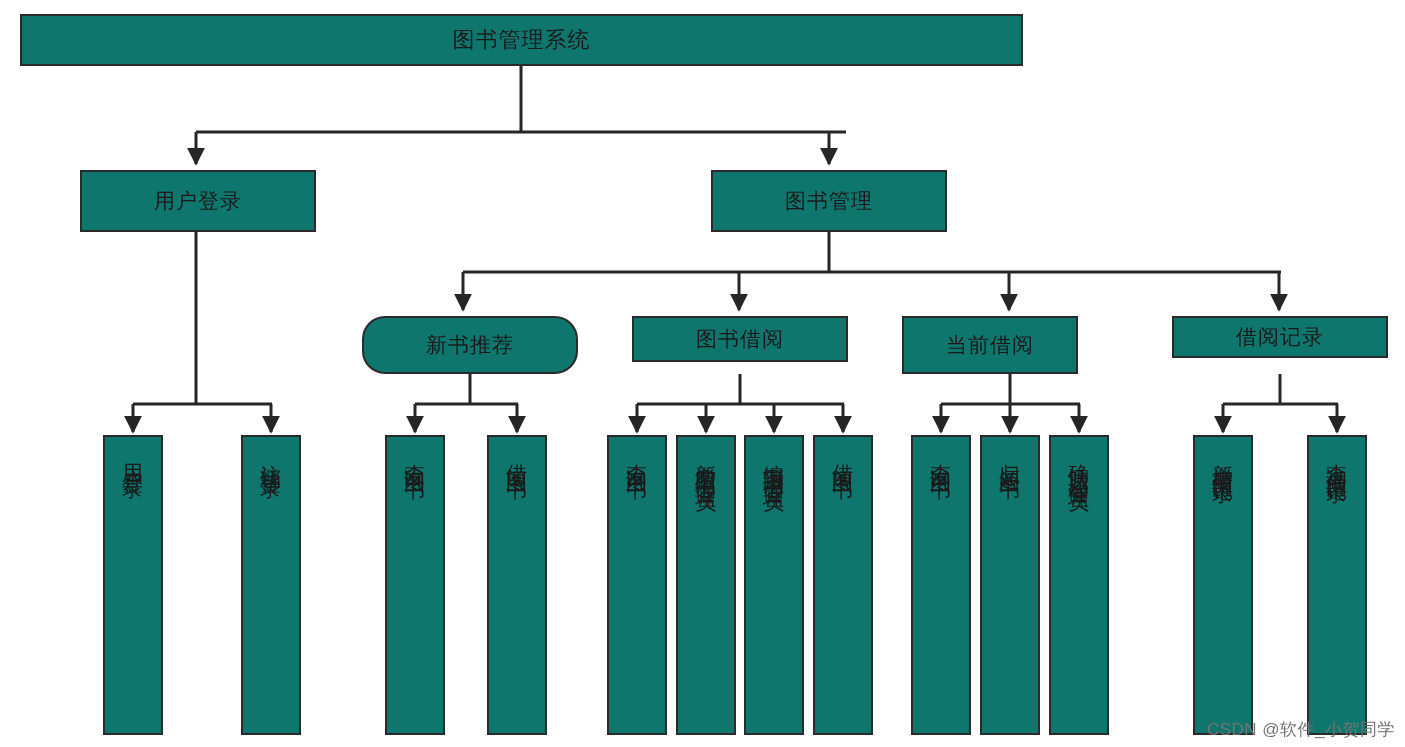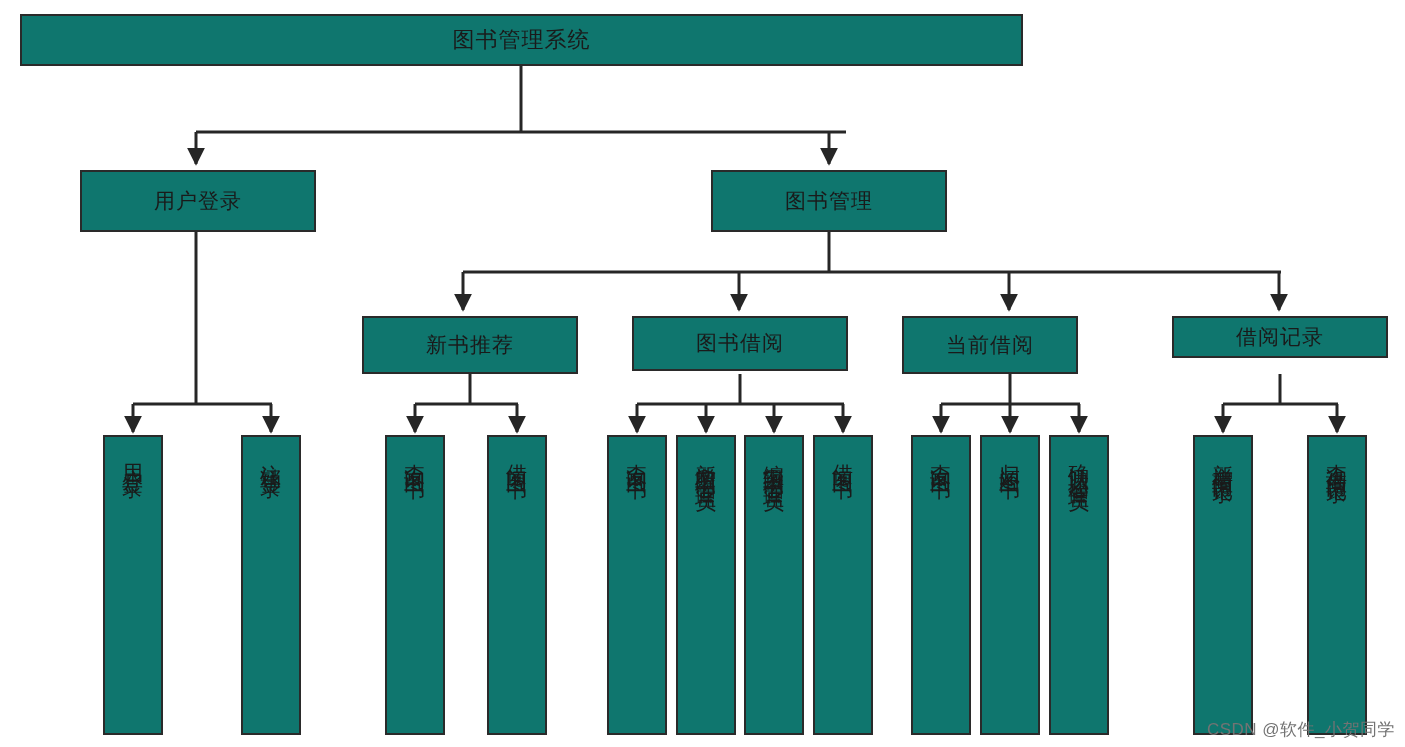--- a/index.html
+++ b/index.html
@@ -120,24 +120,24 @@
     <span class="label">图书管理系统</span>
   </div>
 
   <div class="node lv2" style="left:80px;top:170px;width:236px;height:62px;">
     <span class="label">用户登录</span>
   </div>
   <div class="node lv2" style="left:711px;top:170px;width:236px;height:62px;align-items:center;">
     <span class="label">图书管理</span>
   </div>
 
-  <div class="node lv3" style="left:362px;top:316px;width:216px;height:58px;">
+  <div class="node lv3" style="left:362px;top:316px;width:216px;height:58px;border-radius:23px;">
     <span class="label">新书推荐</span>
   </div>
-  <div class="node lv3" style="left:632px;top:316px;width:216px;height:55px;justify-content:center;">
+  <div class="node lv3" style="left:632px;top:316px;width:216px;height:46px;justify-content:center;">
     <span class="label">图书借阅</span>
   </div>
   <div class="node lv3" style="left:902px;top:316px;width:176px;height:58px;">
     <span class="label">当前借阅</span>
   </div>
   <div class="node lv3" style="left:1172px;top:316px;width:216px;height:42px;">
     <span class="label">借阅记录</span>
   </div>
 
   <div class="node leaf" style="left:103px;top:435px;width:60px;height:300px;">

